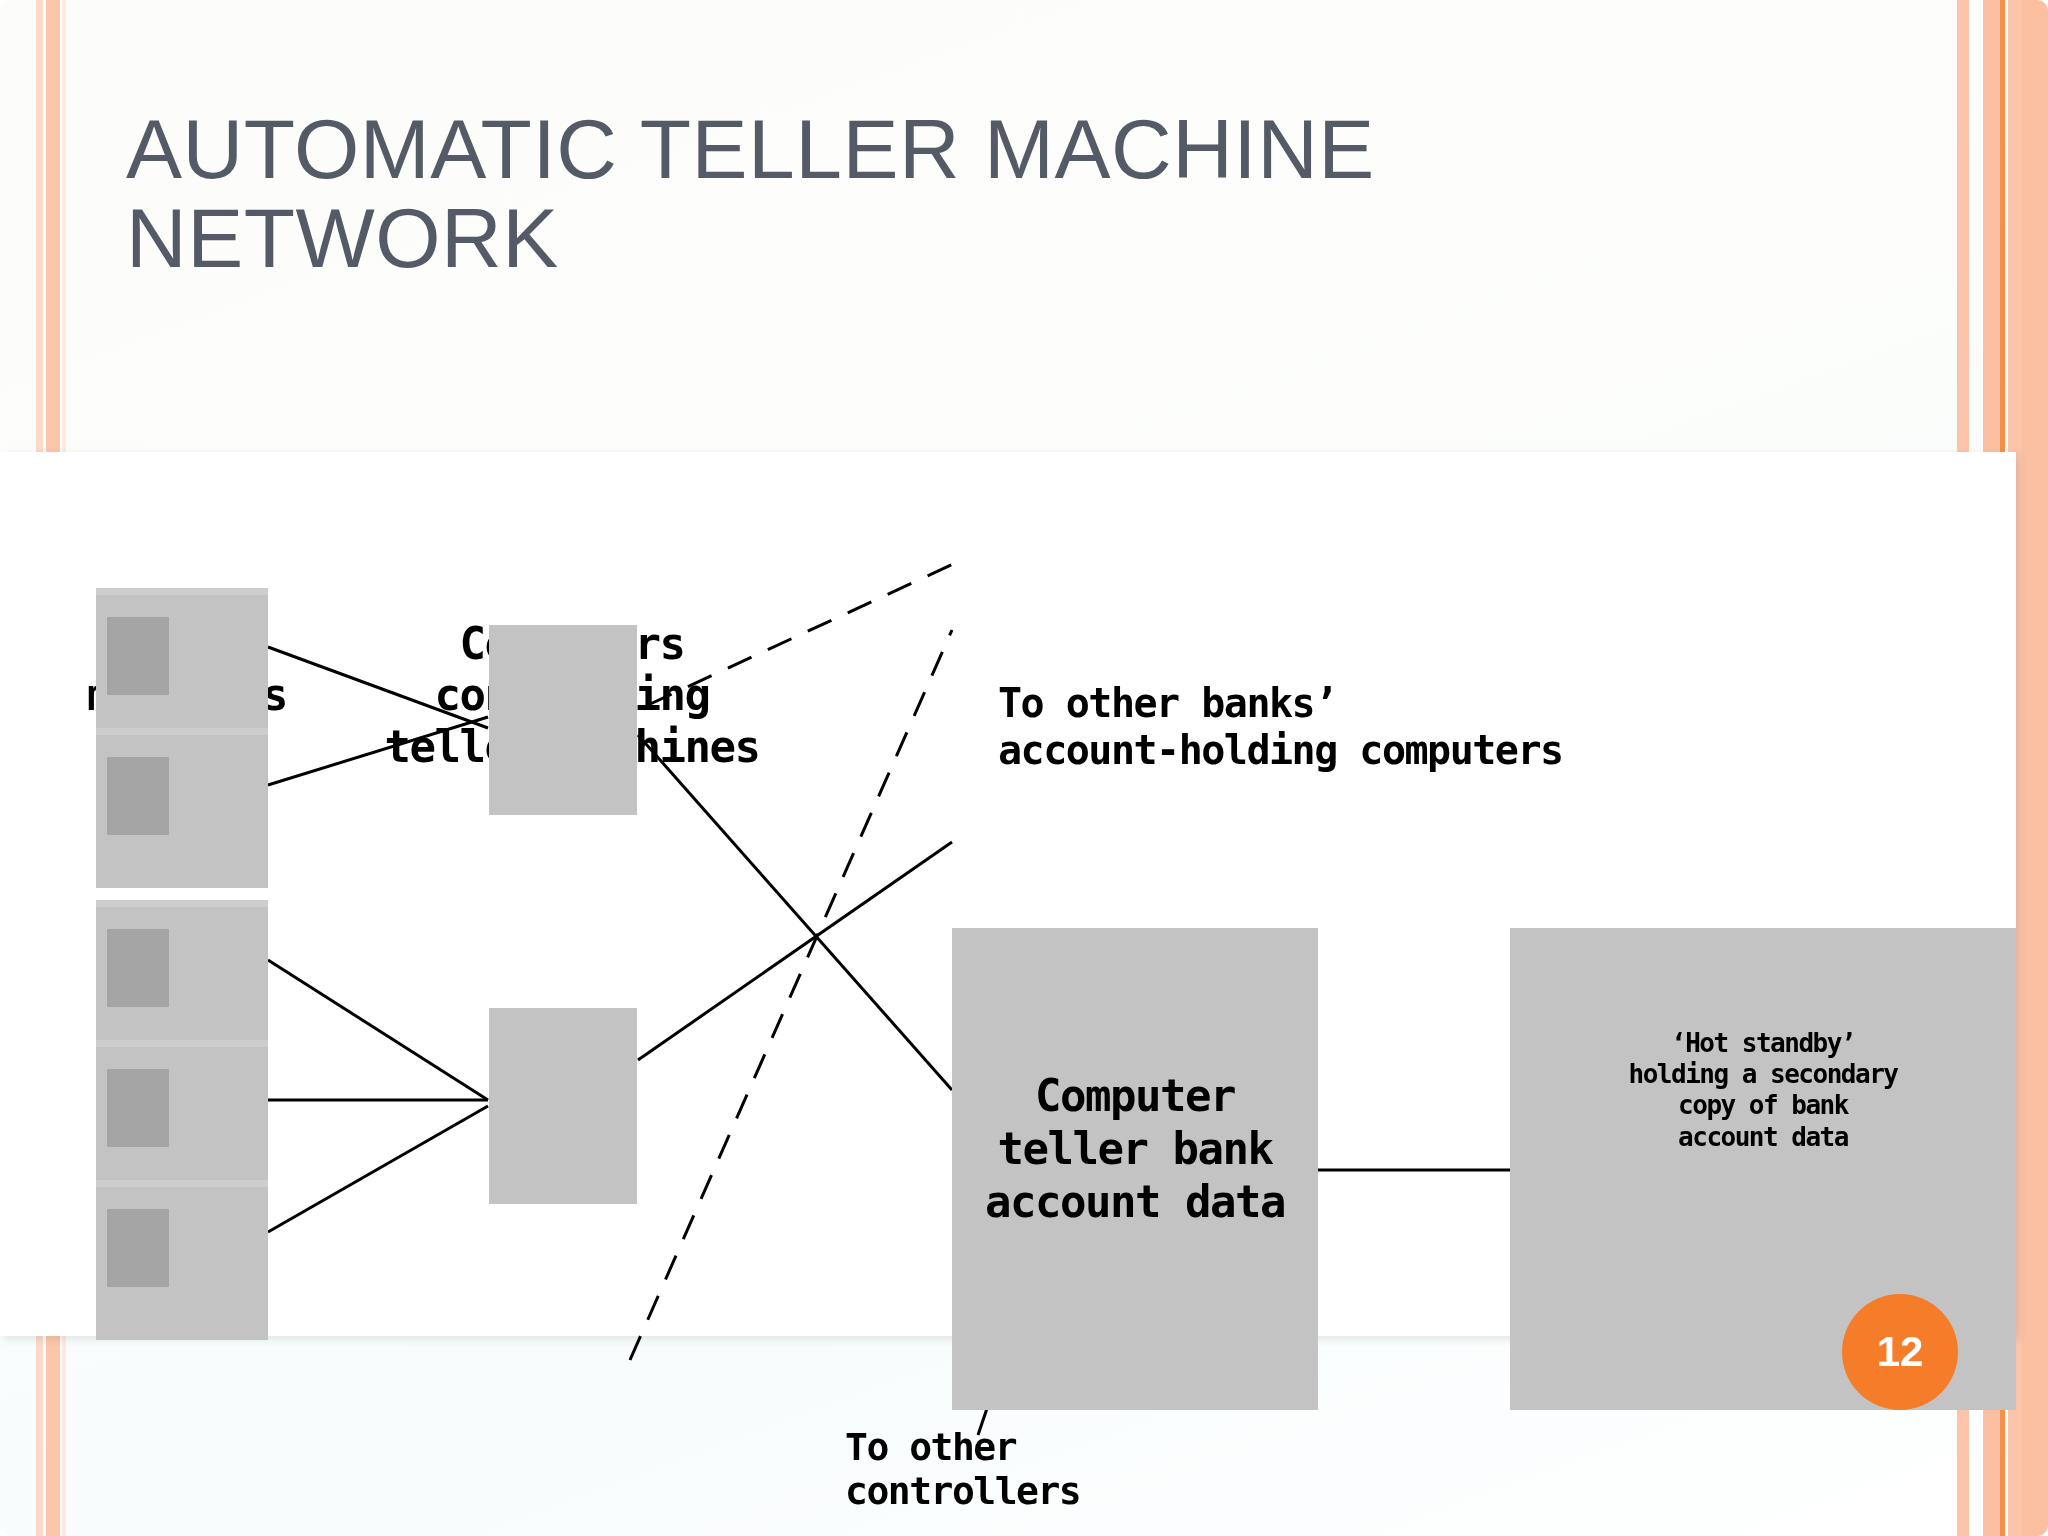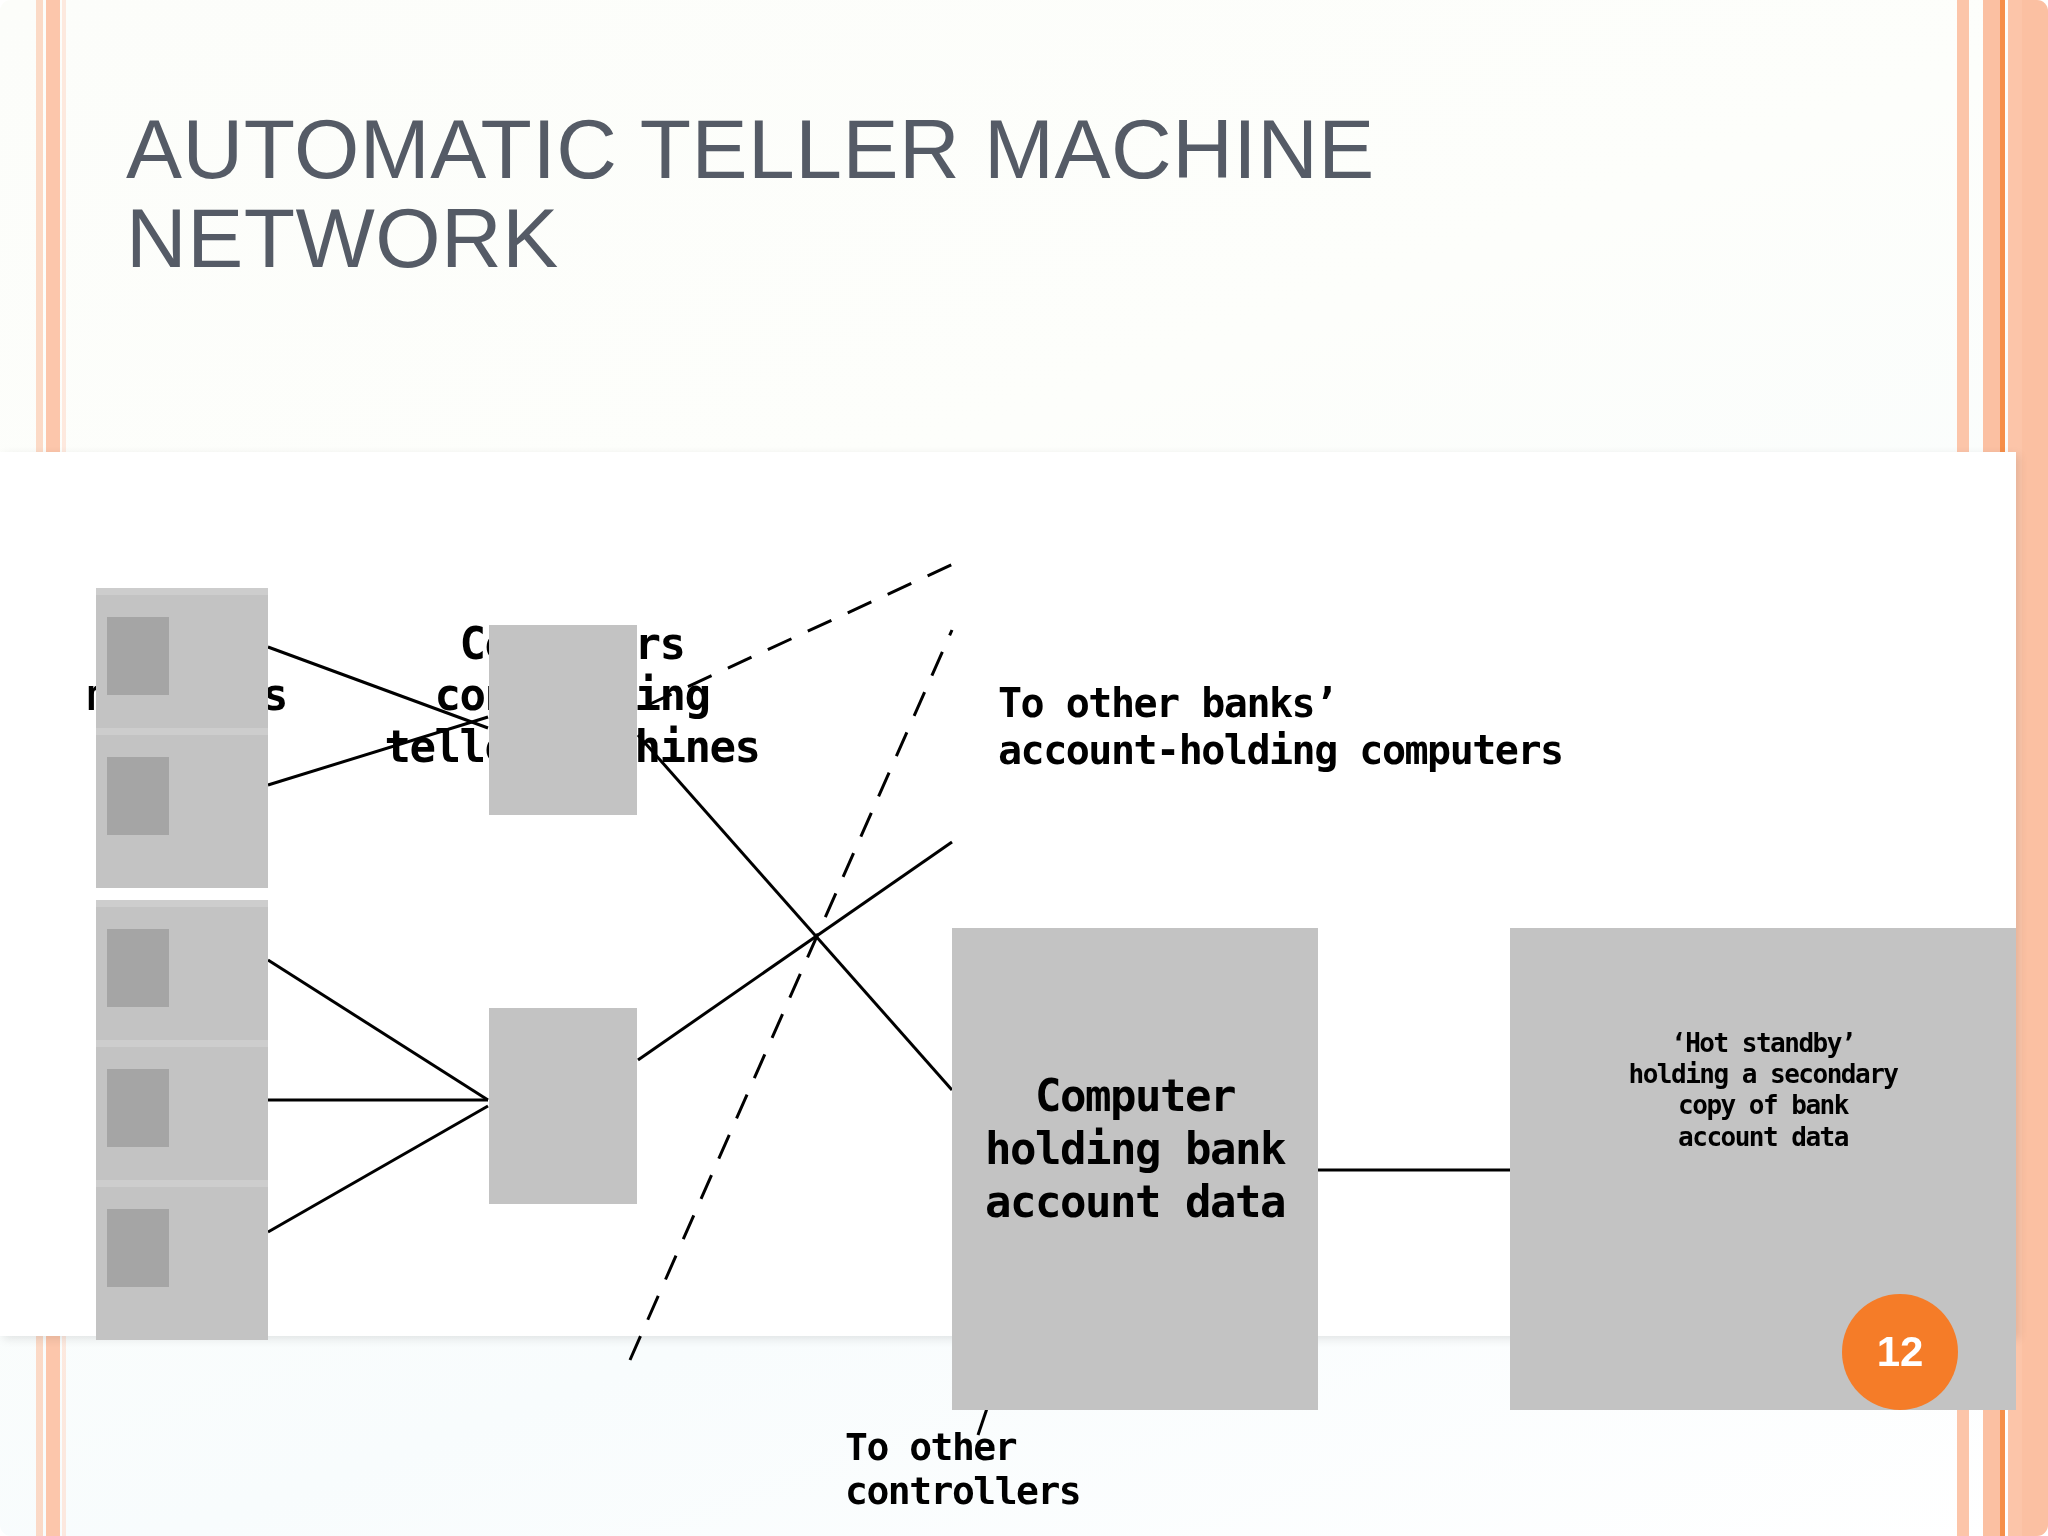--- a/index.html
+++ b/index.html
@@ -209,21 +209,21 @@
     </div>
     <div class="atm" style="left:96px; top:1180px; width:172px; height:160px;">
       <div class="screen"></div>
     </div>
 
     <div class="ctrl-box" style="left:489px; top:625px; width:148px; height:190px;"></div>
     <div class="ctrl-box" style="left:489px; top:1008px; width:148px; height:196px;"></div>
 
     <div class="big-box" style="left:952px; top:928px; width:366px; height:482px;">
       <div class="btext" style="top:142px; font-size:44px;">Computer
-holding bank
+teller bank
 account data</div>
     </div>
 
     <div class="big-box" style="left:1510px; top:928px; width:506px; height:482px;">
       <div class="btext" style="top:100px; font-size:26px;">‘Hot standby’
 holding a secondary
 copy of bank
 account data</div>
     </div>
 

